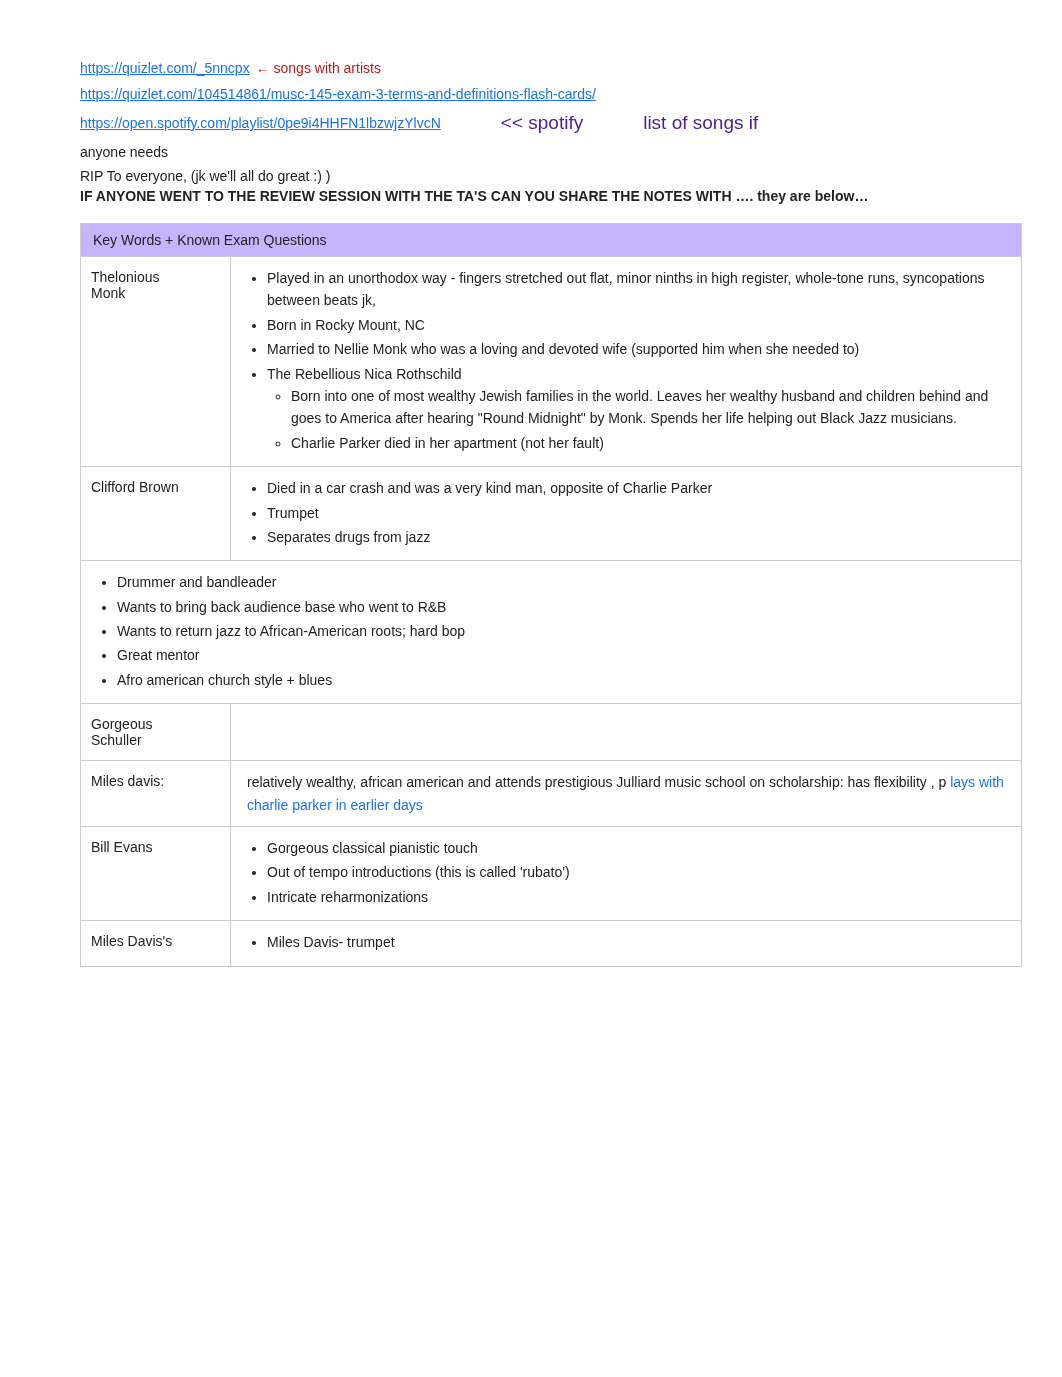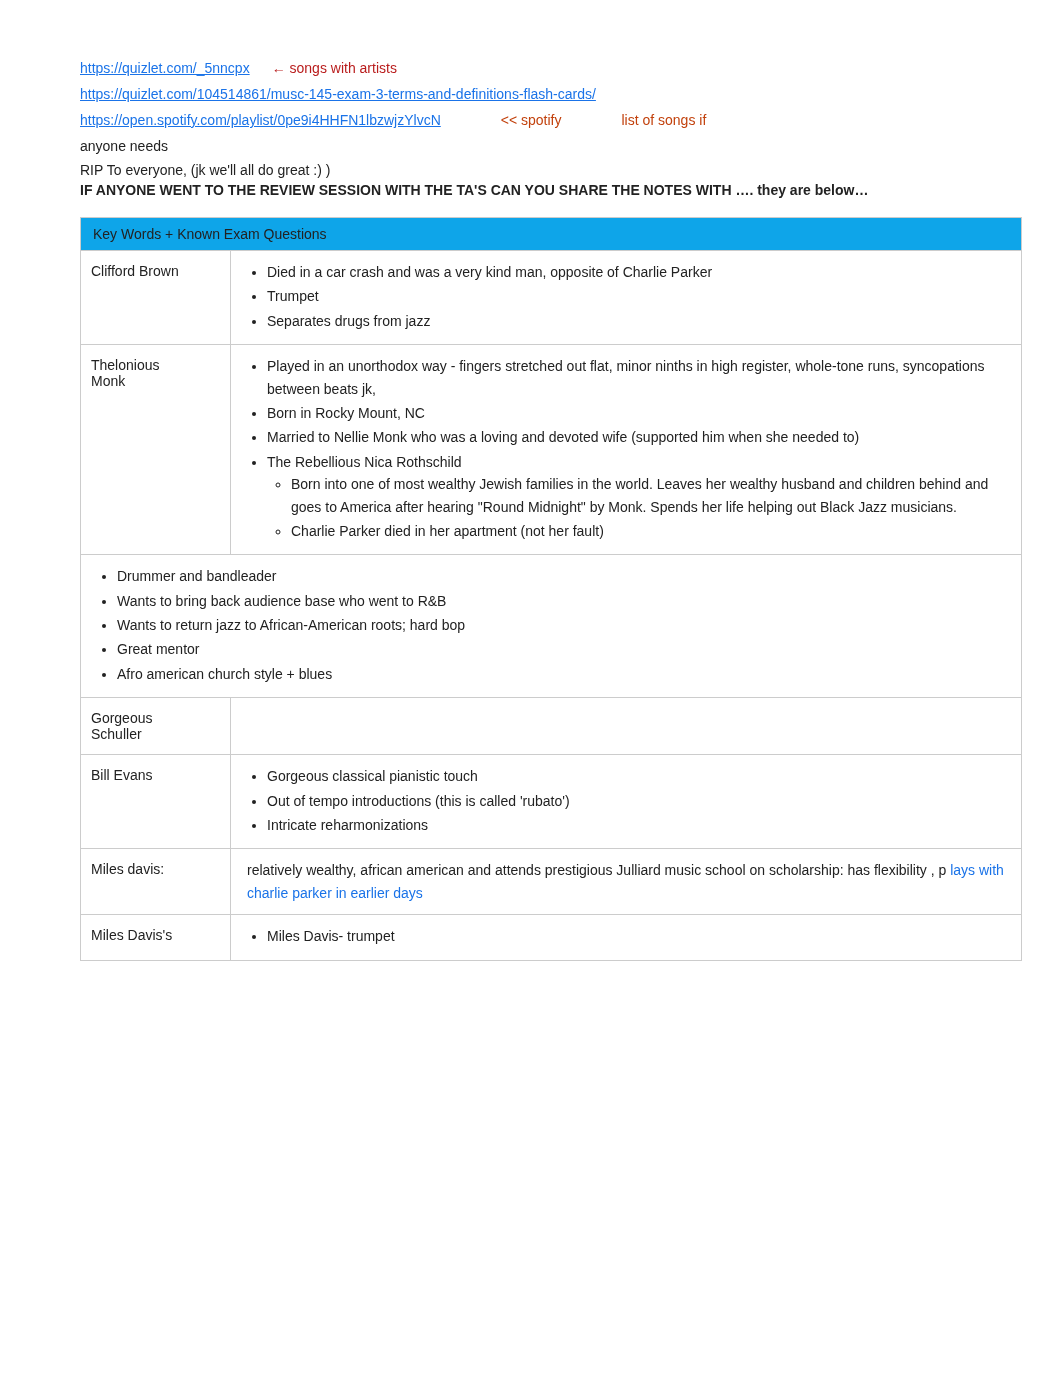--- a/index.html
+++ b/index.html
@@ -13,21 +13,21 @@
     }
     .link {
       color: #1a73e8;
       text-decoration: underline;
       font-size: 14px;
       cursor: pointer;
     }
     .link-line {
       display: flex;
       align-items: center;
-      gap: 22px;
+      gap: 6px;
       margin-bottom: 10px;
     }
     .arrow-text {
       color: #b91c1c;
       font-size: 14px;
     }
     .anyone-needs {
       margin: 10px 0 8px 0;
       font-size: 14px;
     }
@@ -41,21 +41,21 @@
       margin-bottom: 4px;
       line-height: 1.5;
     }
     .table-section {
       border: 1px solid #ccc;
       border-collapse: collapse;
       width: 100%;
       margin-top: 16px;
     }
     .table-header {
-      background: #0ea5e9;
+      background: #c4b5fd;
       padding: 8px 12px;
       font-size: 14px;
       font-weight: normal;
       border-bottom: 1px solid #ccc;
     }
     .table-row {
       display: flex;
       border-bottom: 1px solid #ccc;
     }
     .table-row:last-child {
@@ -92,22 +92,22 @@
     }
     .highlight-blue {
       color: #1a73e8;
     }
     .spotify-line {
       display: flex;
       align-items: center;
       gap: 60px;
     }
     .spotify-extra {
-      color: #c2410c;
-      font-size: 14px;
+      color: #4c1d95;
+      font-size: 19px;
     }
   </style>
 </head>
 <body>
 
 <div class="link-line">
   <a class="link">https://quizlet.com/_5nncpx</a>
   <span class="arrow-text">← songs with artists</span>
 </div>
 
@@ -126,77 +126,77 @@
 </div>
 
 <div class="rip-text"> RIP To everyone, (jk we'll all do great :) )</div>
 
 <div class="if-anyone">IF ANYONE WENT TO THE REVIEW SESSION WITH THE TA'S CAN YOU SHARE THE NOTES WITH ….  they are below…</div>
 
 <div class="table-section">
   <div class="table-header">Key Words + Known Exam Questions</div>
 
   <div id="table-body">
-      <div class="table-row">
-        <div class="cell-name" style="white-space: pre-line;">Clifford Brown</div>
-        <div class="cell-content">
-          <ul>
-            <li>Died in a car crash and was a very kind man, opposite of Charlie Parker</li>
-            <li>Trumpet</li>
-            <li>Separates drugs from jazz</li>
-          </ul>
-        </div>
-      </div>
       <div class="table-row">
         <div class="cell-name" style="white-space: pre-line;">Thelonious
 Monk</div>
         <div class="cell-content">
           <ul>
             <li>Played in an unorthodox way - fingers stretched out flat, minor ninths in high register,    whole-tone runs, syncopations between beats jk,</li>
             <li>Born in Rocky Mount, NC</li>
             <li>Married to Nellie Monk who was a loving and devoted wife (supported him when she needed to)</li>
             <li>The Rebellious Nica Rothschild<ul>
                 <li>Born into one of most wealthy Jewish families in the world. Leaves her wealthy husband and children behind and goes to America after hearing "Round Midnight" by Monk. Spends her life helping out Black Jazz musicians.</li>
                 <li>Charlie Parker died in her apartment (not her fault)</li>
               </ul></li>
           </ul>
         </div>
       </div>
       <div class="table-row">
+        <div class="cell-name" style="white-space: pre-line;">Clifford Brown</div>
+        <div class="cell-content">
+          <ul>
+            <li>Died in a car crash and was a very kind man, opposite of Charlie Parker</li>
+            <li>Trumpet</li>
+            <li>Separates drugs from jazz</li>
+          </ul>
+        </div>
+      </div>
+      <div class="table-row">
         <div class="cell-content">
           <ul>
             <li>Drummer and bandleader</li>
             <li>Wants to bring back audience base who went to R&amp;B</li>
             <li>Wants to return jazz to African-American roots; hard bop</li>
             <li>Great mentor</li>
             <li>Afro american church style + blues</li>
           </ul>
         </div>
       </div>
       <div class="table-row">
         <div class="cell-name" style="white-space: pre-line;">Gorgeous
 Schuller</div>
       </div>
       <div class="table-row">
+        <div class="cell-name" style="white-space: pre-line;">Miles davis:</div>
+        <div class="cell-content">
+          <p class="plain-text"><span>relatively wealthy, african american and attends prestigious Julliard music school on scholarship: has flexibility , p</span> <span class="highlight-blue">lays with charlie parker in earlier days</span></p>
+        </div>
+      </div>
+      <div class="table-row">
         <div class="cell-name" style="white-space: pre-line;">Bill Evans</div>
         <div class="cell-content">
           <ul>
             <li>Gorgeous classical pianistic touch</li>
             <li>Out of tempo introductions (this is called 'rubato')</li>
             <li>Intricate reharmonizations</li>
           </ul>
         </div>
       </div>
       <div class="table-row">
-        <div class="cell-name" style="white-space: pre-line;">Miles davis:</div>
-        <div class="cell-content">
-          <p class="plain-text"><span>relatively wealthy, african american and attends prestigious Julliard music school on scholarship: has flexibility , p</span> <span class="highlight-blue">lays with charlie parker in earlier days</span></p>
-        </div>
-      </div>
-      <div class="table-row">
         <div class="cell-name" style="white-space: pre-line;">Miles Davis's</div>
         <div class="cell-content">
           <ul>
             <li>Miles Davis- trumpet</li>
           </ul>
         </div>
       </div>
     </div>
 </div>
 

